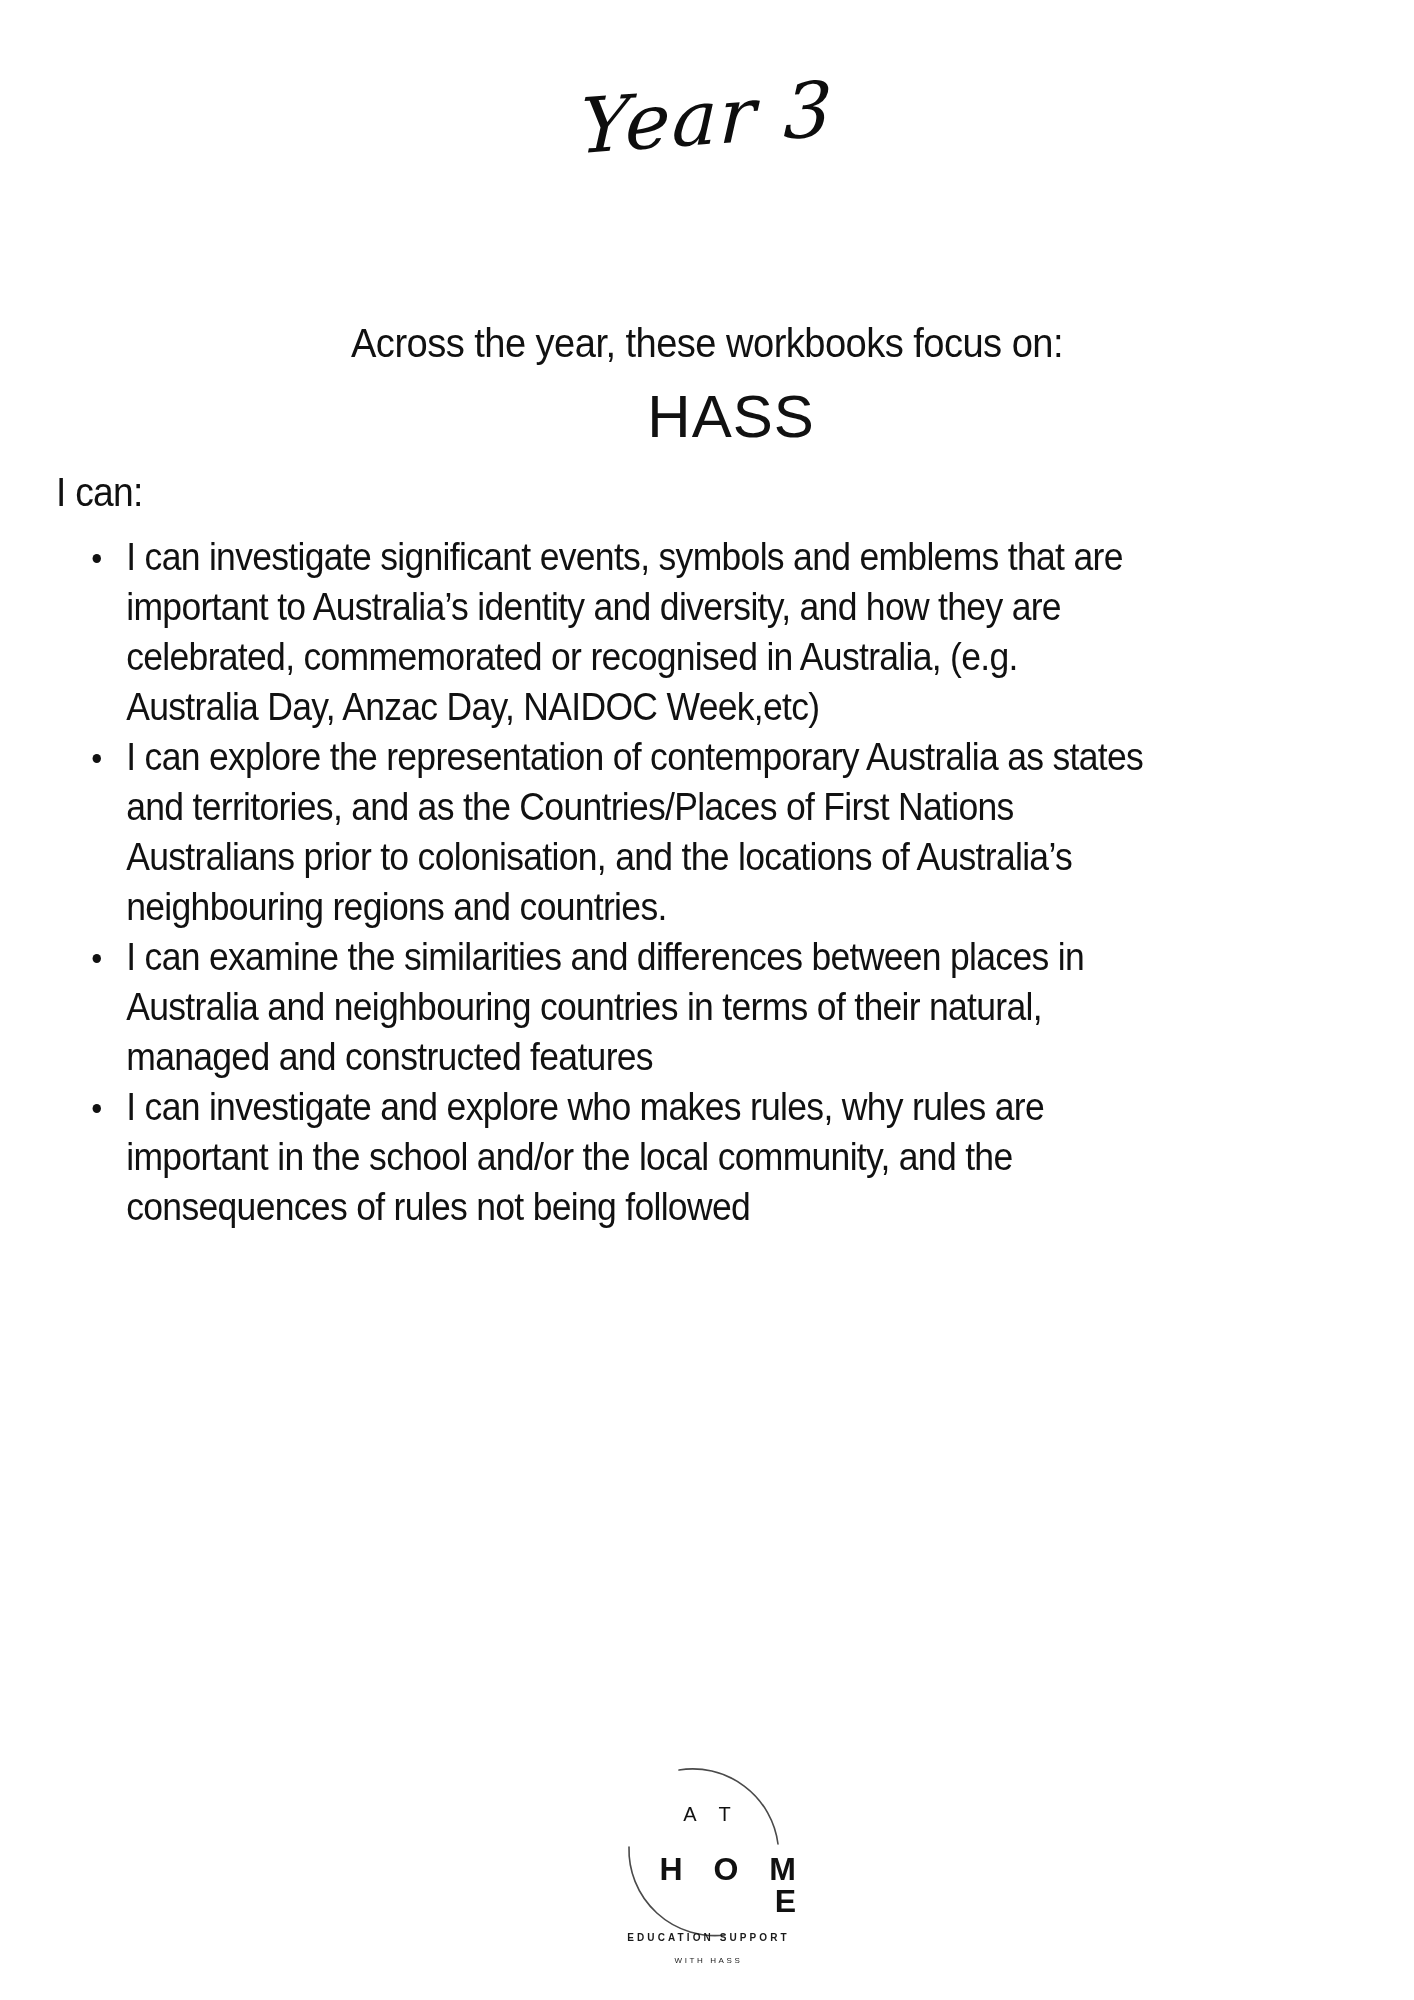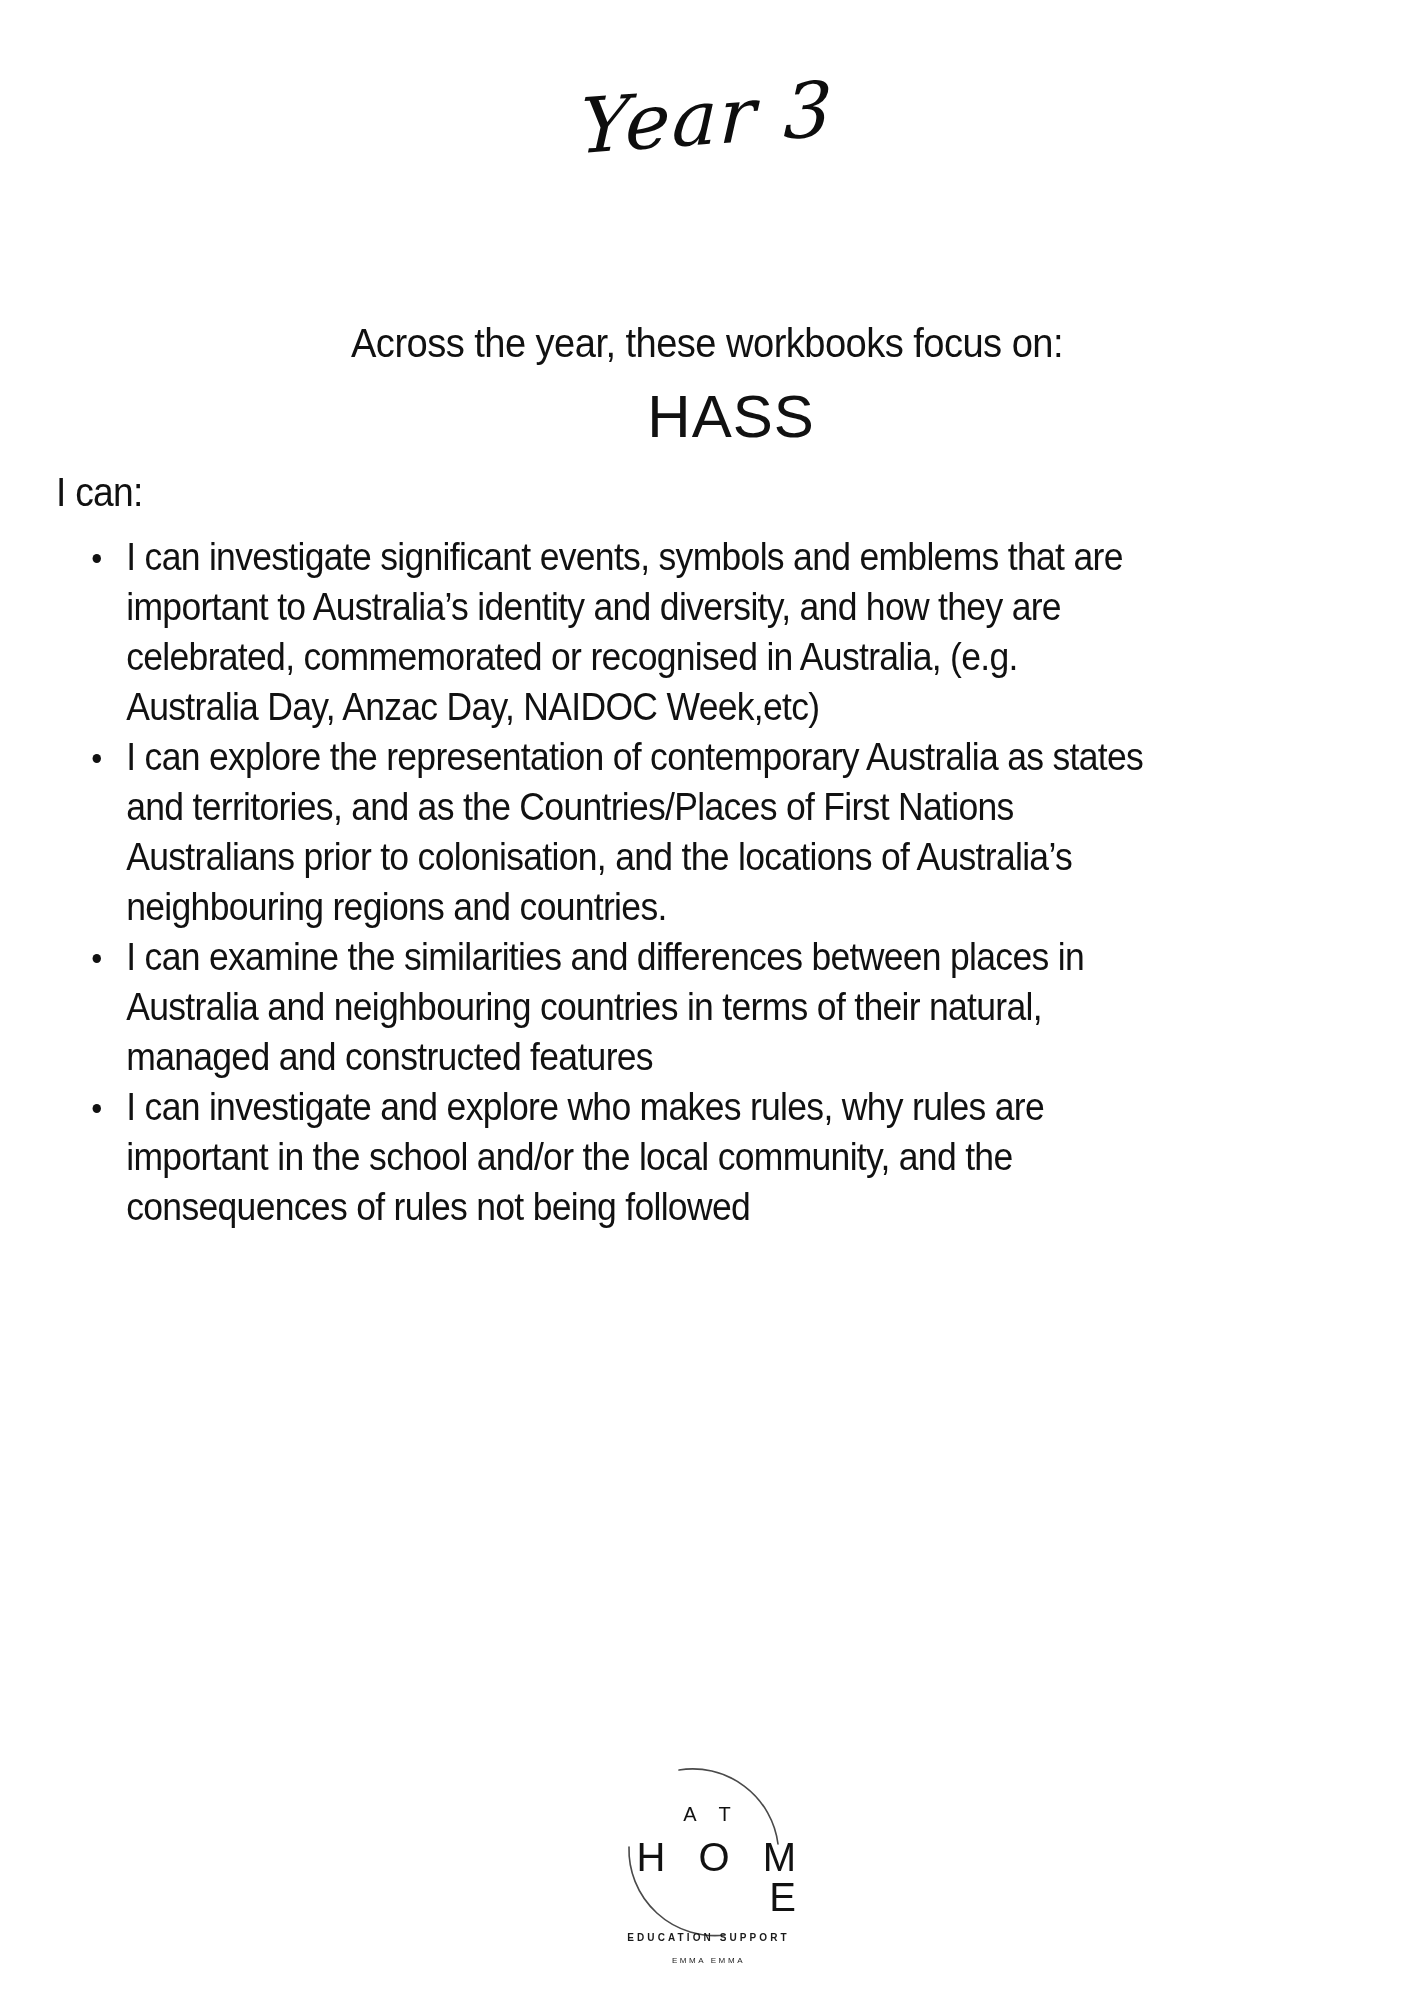--- a/index.html
+++ b/index.html
@@ -141,27 +141,27 @@
   }
   .logo-at {
     font-size: 20px;
     letter-spacing: 9px;
     font-weight: 400;
     color: #111111;
     text-indent: 9px;
     line-height: 1;
   }
   .logo-home {
-    font-size: 40px;
+    font-size: 32px;
     letter-spacing: 11px;
-    font-weight: 400;
+    font-weight: 700;
     color: #111111;
     text-indent: 11px;
     line-height: 1;
-    margin-top: 13px;
+    margin-top: 29px;
   }
   .logo-support {
     font-size: 10px;
     letter-spacing: 3.1px;
     font-weight: 700;
     color: #1a1a1a;
     text-indent: 3px;
     line-height: 1;
     margin-top: 16px;
   }
@@ -210,18 +210,18 @@
   <div class="footer-logo">
     <div class="logo-inner">
       <svg class="logo-arcs" viewBox="0 0 200 196">
         <path d="M 72 18 A 86 86 0 0 1 171 92" fill="none" stroke="#4a4a4a" stroke-width="1.6" stroke-linecap="round"></path>
         <path d="M 22 95 A 86 86 0 0 0 118 183" fill="none" stroke="#4a4a4a" stroke-width="1.6" stroke-linecap="round"></path>
       </svg>
       <div class="logo-text">
         <div class="logo-at">A T</div>
         <div class="logo-home">H O M E</div>
         <div class="logo-support">EDUCATION SUPPORT</div>
-        <div class="logo-emma">EMMA EMMA</div>
+        <div class="logo-emma">WITH HASS</div>
       </div>
     </div>
   </div>
 
 </div>
 
 </body></html>

